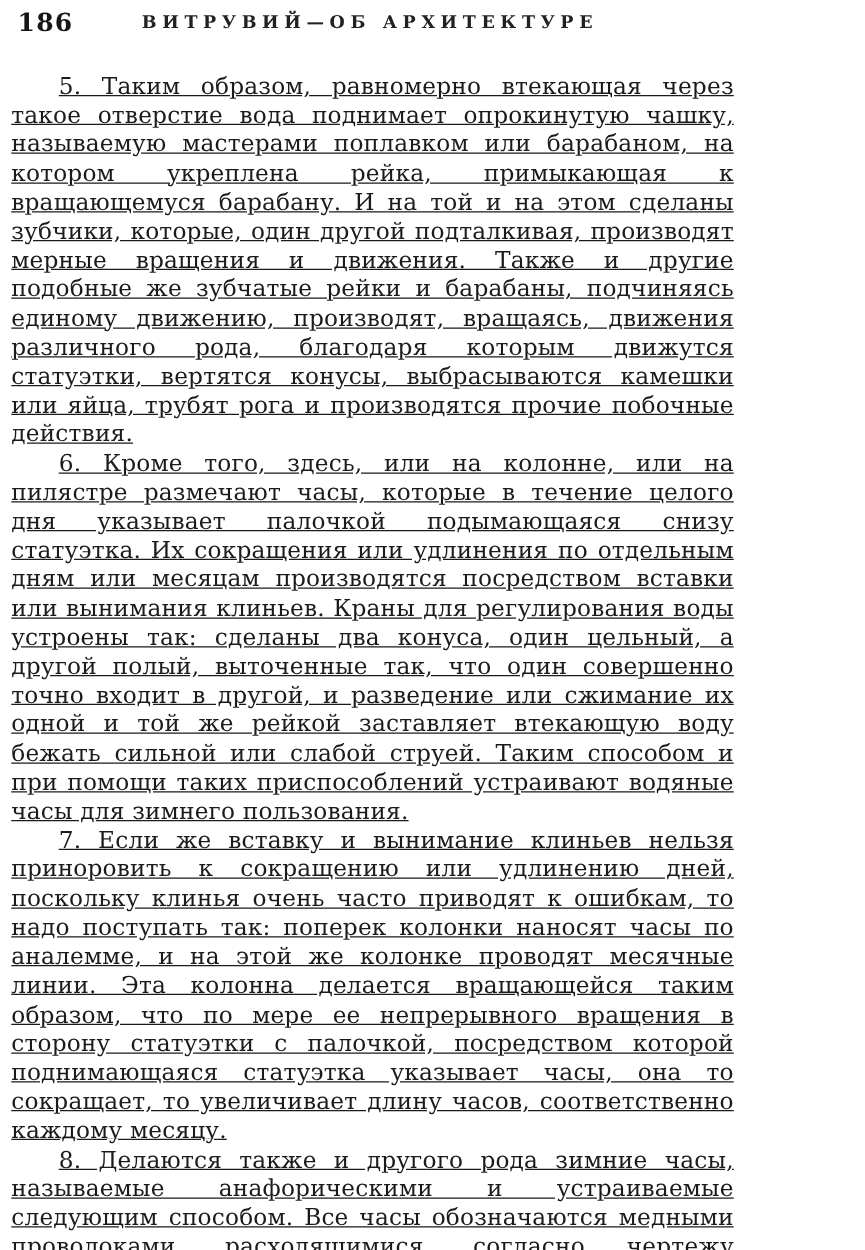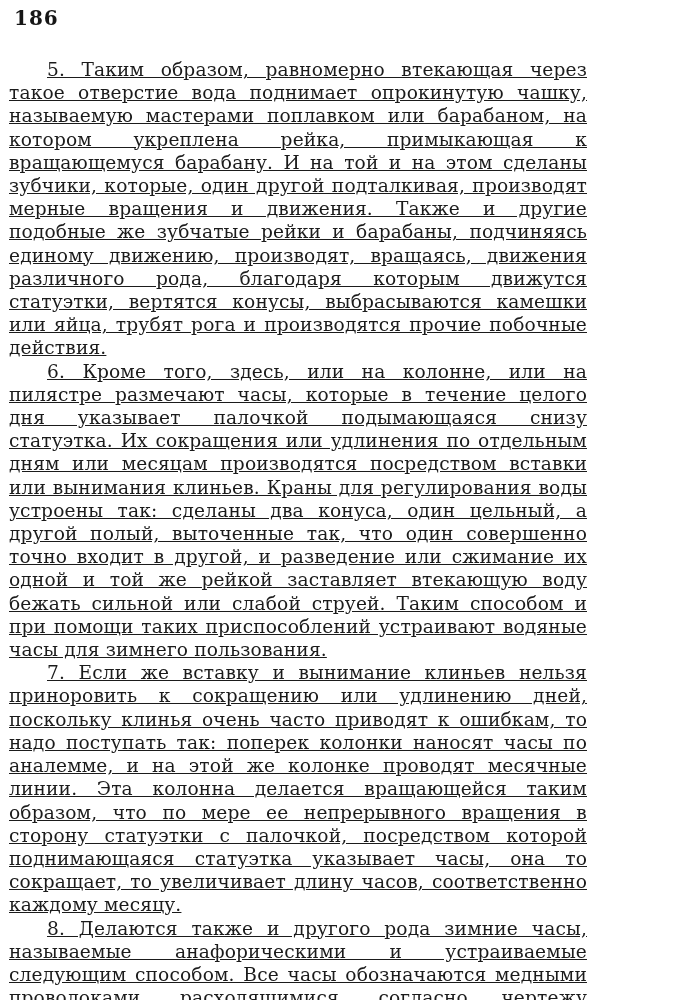--- a/index.html
+++ b/index.html
@@ -63,20 +63,21 @@
     -webkit-hyphens: auto;
   }
 </style>
 </head>
 <body>
 
 <div class="page">
 
   <header class="page-header">
     <span class="page-number">186</span>
+    <span class="running-head">ВИТРУВИЙ—ОБ АРХИТЕКТУРЕ</span>
   </header>
 
   <main class="page-body">
     <p>5. Таким образом, равномерно втекающая через такое отверстие вода поднимает опрокинутую чашку, называемую мастерами поплавком или барабаном, на котором укреплена рейка, примыкающая к вращающемуся барабану. И на той и на этом сделаны зубчики, которые, один другой подталкивая, производят мерные вращения и движения. Также и другие подобные же зубчатые рейки и барабаны, подчиняясь единому движению, производят, вращаясь, движения различного рода, благодаря которым движутся статуэтки, вертятся конусы, выбрасываются камешки или яйца, трубят рога и производятся прочие побочные действия.</p>
     <p>6. Кроме того, здесь, или на колонне, или на пилястре размечают часы, которые в течение целого дня указывает палочкой подымающаяся снизу статуэтка. Их сокращения или удлинения по отдельным дням или месяцам производятся посредством вставки или вынимания клиньев. Краны для регулирования воды устроены так: сделаны два конуса, один цельный, а другой полый, выточенные так, что один совершенно точно входит в другой, и разведение или сжимание их одной и той же рейкой заставляет втекающую воду бежать сильной или слабой струей. Таким способом и при помощи таких приспособлений устраивают водяные часы для зимнего пользования.</p>
     <p>7. Если же вставку и вынимание клиньев нельзя приноровить к сокращению или удлинению дней, поскольку клинья очень часто приводят к ошибкам, то надо поступать так: поперек колонки наносят часы по аналемме, и на этой же колонке проводят месячные линии. Эта колонна делается вращающейся таким образом, что по мере ее непрерывного вращения в сторону статуэтки с палочкой, посредством которой поднимающаяся статуэтка указывает часы, она то сокращает, то увеличивает длину часов, соответственно каждому месяцу.</p>
     <p>8. Делаются также и другого рода зимние часы, называемые анафорическими и устраиваемые следующим способом. Все часы обозначаются медными проволоками, расходящимися, согласно чертежу аналеммы, из центра по лицевой стороне часов. На ней нанесены круги, обозначающие границы месяцев. За этими проволоками находится барабан, на котором нанесено и нарисовано небо с зодиакальным кругом. При нанесении двенадцати небесных знаков одни изображены крупнее, а другие мельче, в зависимости от положения их относительно центра. С задней стороны в середину барабана вставлена вращающаяся ось, обернутая гибкой медной цепью, на которой с одного конца подвешен поплавок или барабан, поднимаемый водой, а с другой — мешок песку одинакового веса с поплавком.</p>
   </main>
 
 </div>

